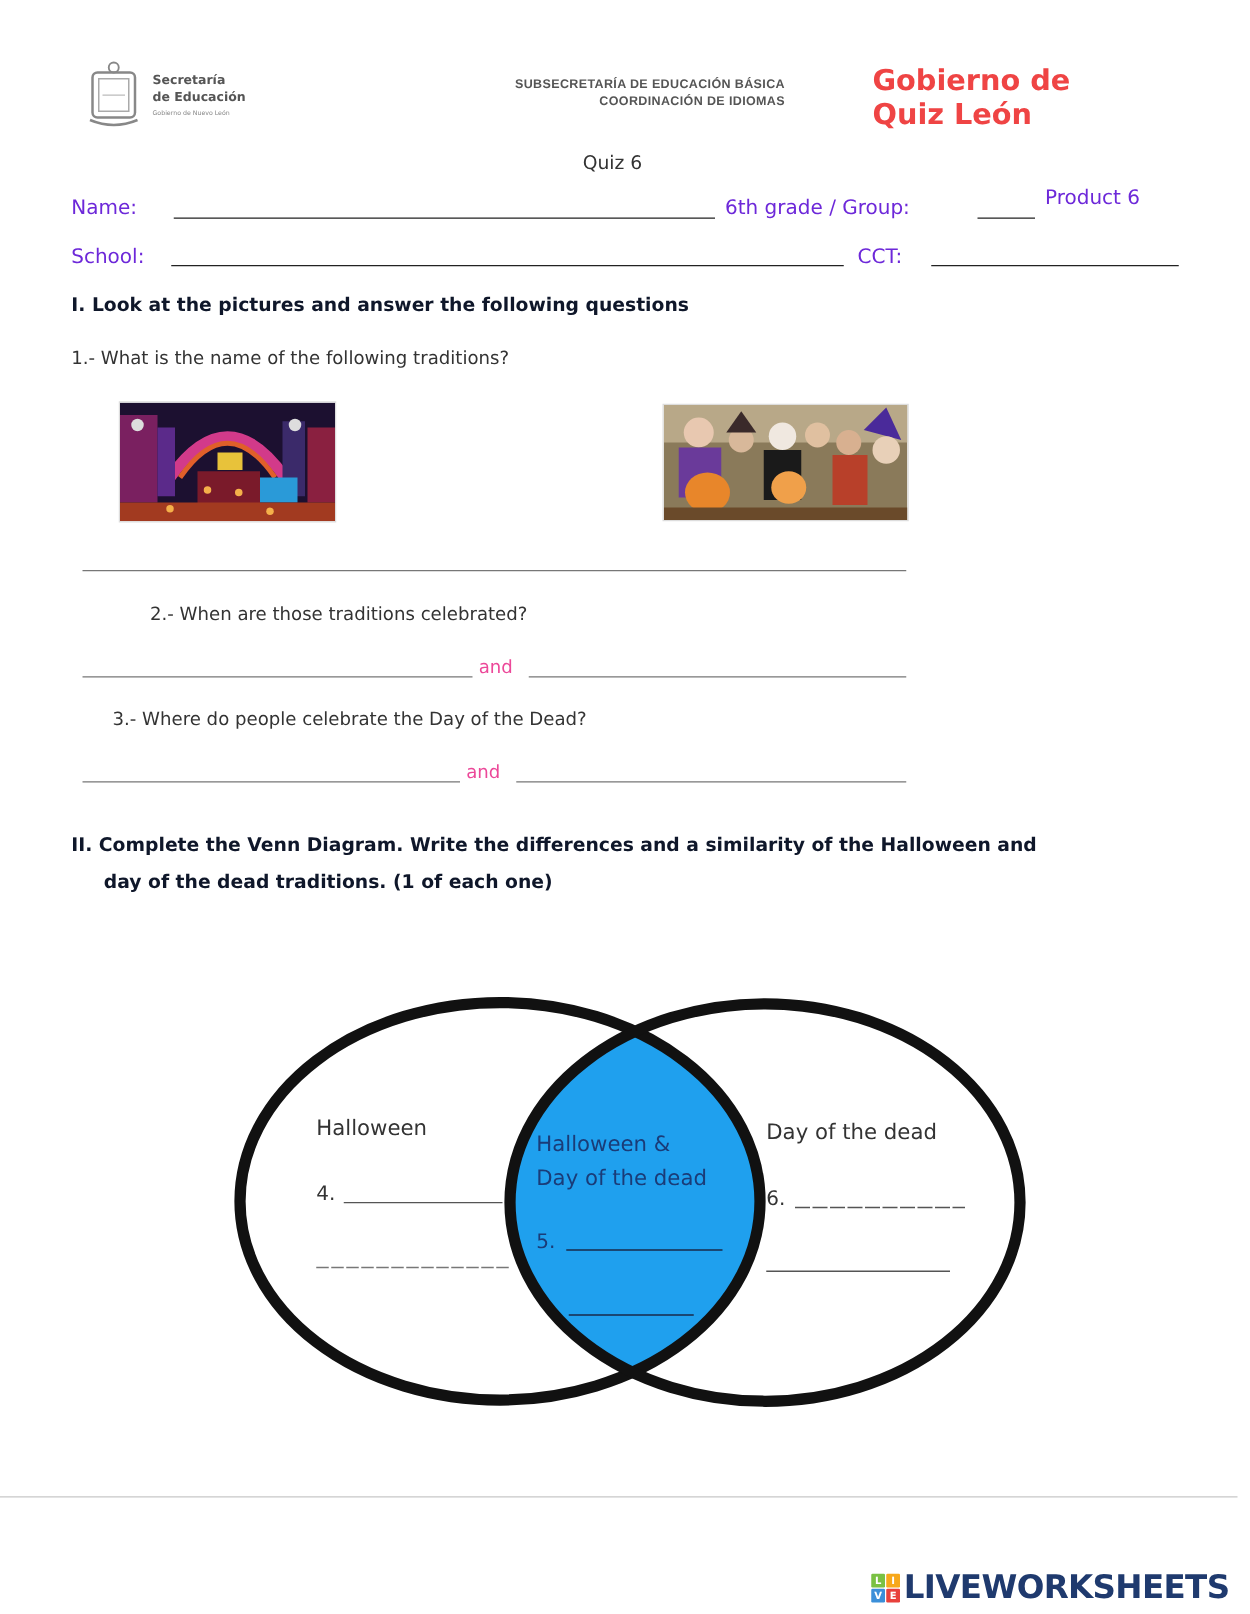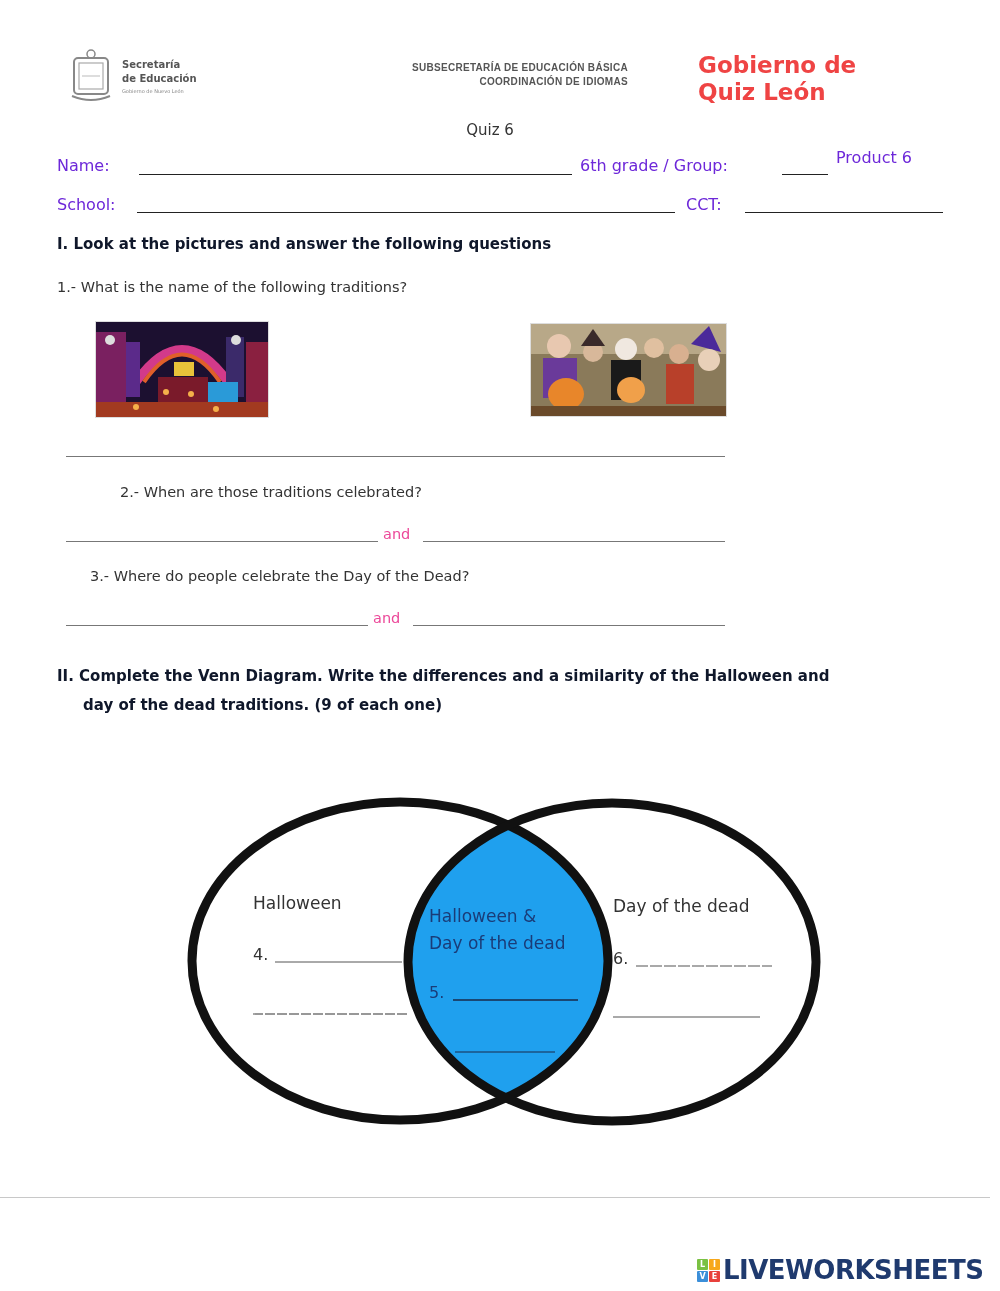--- a/index.html
+++ b/index.html
@@ -131,21 +131,21 @@
 <div class="abs answer-line" style="left:66px; top:541px; width:312px;"></div>
 <div class="abs and-word" style="left:383px; top:526px;">and</div>
 <div class="abs answer-line" style="left:423px; top:541px; width:302px;"></div>
 
 <div class="abs question" style="left:90px; top:568px;">3.- Where do people celebrate the Day of the Dead?</div>
 <div class="abs answer-line" style="left:66px; top:625px; width:302px;"></div>
 <div class="abs and-word" style="left:373px; top:610px;">and</div>
 <div class="abs answer-line" style="left:413px; top:625px; width:312px;"></div>
 
 <div class="abs section-title" style="left:57px; top:667px;">II.  Complete the Venn Diagram. Write the differences and a similarity of the Halloween and</div>
-<div class="abs section-title" style="left:83px; top:696px;">day of the dead traditions. (9 of each one)</div>
+<div class="abs section-title" style="left:83px; top:696px;">day of the dead traditions. (1 of each one)</div>
 
 <svg class="abs" style="left:0; top:0;" width="1000" height="1291" viewBox="0 0 1000 1291">
   <defs>
     <clipPath id="clipLeft">
         <ellipse cx="400" cy="961" rx="208" ry="159"></ellipse>
       </clipPath>
   </defs>
   <ellipse cx="612" cy="962" rx="204" ry="159" fill="#1fa0ee" clip-path="url(#clipLeft)"></ellipse>
   <ellipse cx="400" cy="961" rx="208" ry="159" fill="none" stroke="#111" stroke-width="9"></ellipse>
   <ellipse cx="612" cy="962" rx="204" ry="159" fill="none" stroke="#111" stroke-width="9"></ellipse>

